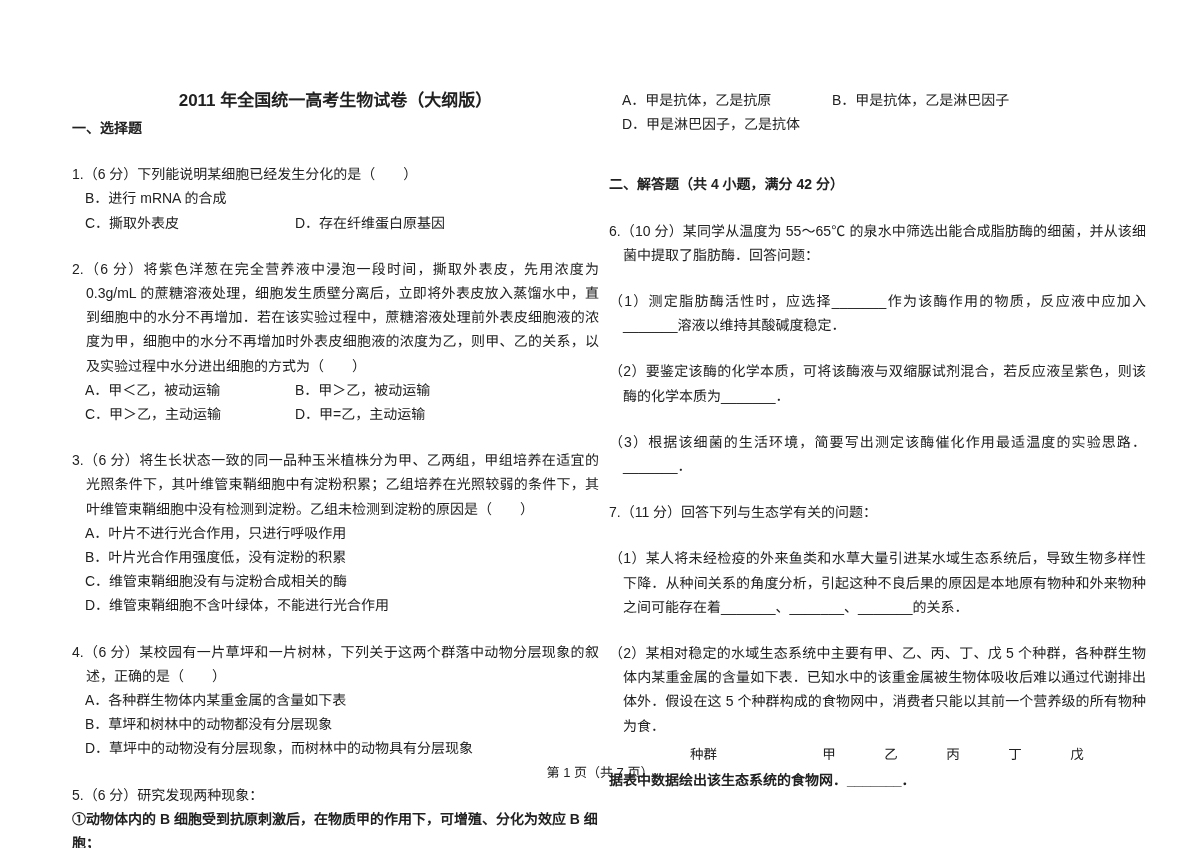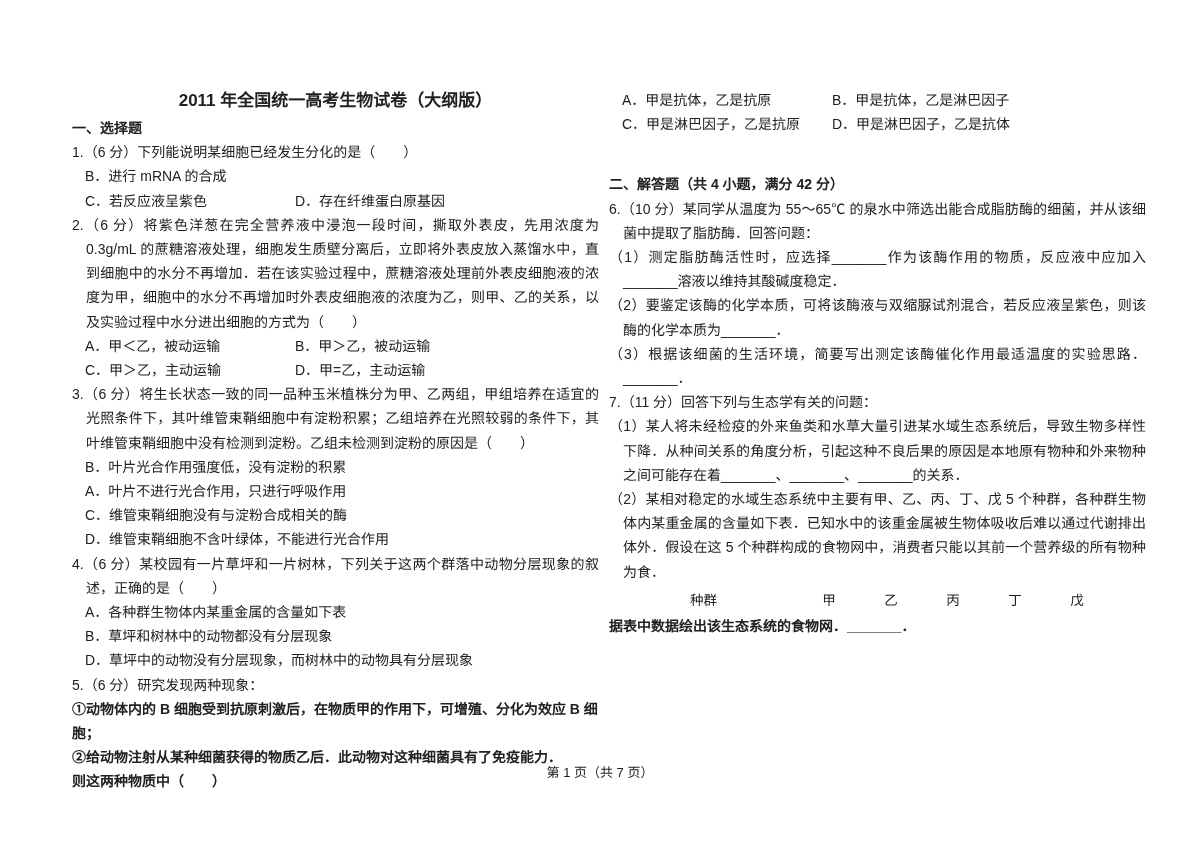--- a/index.html
+++ b/index.html
@@ -34,20 +34,21 @@
     font-weight: bold;
     margin: 0;
   }
   .sec-header.second { margin-top: 36px; }
 
   p { margin: 0; }
   .hang {
     padding-left: 14px;
     text-indent: -14px;
     text-align: justify;
+    margin-top: 22px;
   }
   .opt-row { display: flex; padding-left: 13px; }
   .opt-row .o1 { width: 210px; flex: none; }
   .opt-row .o2 { flex: 1; }
   .opt-line { padding-left: 13px; }
   .flush { padding-left: 0; font-weight: bold; }
 
   .metal-table {
     border-collapse: collapse;
     margin: 4px 0 0 0;
@@ -79,58 +80,57 @@
 
     <div class="col left">
       <h1 class="doc-title">2011 年全国统一高考生物试卷（大纲版）</h1>
       <div class="sec-header">一、选择题</div>
 
       <p class="hang">1.（6 分）下列能说明某细胞已经发生分化的是（　　）</p>
       <div class="opt-row">
         <span class="o2">B．进行 mRNA 的合成</span>
       </div>
       <div class="opt-row">
-        <span class="o1">C．若反应液呈紫色</span>
+        <span class="o1">C．撕取外表皮</span>
         <span class="o2">D．存在纤维蛋白原基因</span>
       </div>
 
       <p class="hang">2.（6 分）将紫色洋葱在完全营养液中浸泡一段时间，撕取外表皮，先用浓度为 0.3g/mL 的蔗糖溶液处理，细胞发生质壁分离后，立即将外表皮放入蒸馏水中，直到细胞中的水分不再增加．若在该实验过程中，蔗糖溶液处理前外表皮细胞液的浓度为甲，细胞中的水分不再增加时外表皮细胞液的浓度为乙，则甲、乙的关系，以及实验过程中水分进出细胞的方式为（　　）</p>
       <div class="opt-row">
         <span class="o1">A．甲＜乙，被动运输</span>
         <span class="o2">B．甲＞乙，被动运输</span>
       </div>
       <div class="opt-row">
         <span class="o1">C．甲＞乙，主动运输</span>
         <span class="o2">D．甲=乙，主动运输</span>
       </div>
 
       <p class="hang">3.（6 分）将生长状态一致的同一品种玉米植株分为甲、乙两组，甲组培养在适宜的光照条件下，其叶维管束鞘细胞中有淀粉积累；乙组培养在光照较弱的条件下，其叶维管束鞘细胞中没有检测到淀粉。乙组未检测到淀粉的原因是（　　）</p>
+      <p class="opt-line">A．叶片不进行光合作用，只进行呼吸作用</p>
       <p class="opt-line">B．叶片光合作用强度低，没有淀粉的积累</p>
-      <p class="opt-line">A．叶片不进行光合作用，只进行呼吸作用</p>
       <p class="opt-line">C．维管束鞘细胞没有与淀粉合成相关的酶</p>
       <p class="opt-line">D．维管束鞘细胞不含叶绿体，不能进行光合作用</p>
 
       <p class="hang">4.（6 分）某校园有一片草坪和一片树林，下列关于这两个群落中动物分层现象的叙述，正确的是（　　）</p>
       <p class="opt-line">A．各种群生物体内某重金属的含量如下表</p>
       <p class="opt-line">B．草坪和树林中的动物都没有分层现象</p>
       <p class="opt-line">D．草坪中的动物没有分层现象，而树林中的动物具有分层现象</p>
 
       <p class="hang">5.（6 分）研究发现两种现象：</p>
       <p class="flush">①动物体内的 B 细胞受到抗原刺激后，在物质甲的作用下，可增殖、分化为效应 B 细胞；</p>
       <p class="flush">②给动物注射从某种细菌获得的物质乙后．此动物对这种细菌具有了免疫能力．</p>
       <p class="flush">则这两种物质中（　　）</p>
     </div>
 
     <div class="col right">
       <div class="opt-row">
         <span class="o1">A．甲是抗体，乙是抗原</span>
         <span class="o2">B．甲是抗体，乙是淋巴因子</span>
       </div>
       <div class="opt-row">
-        <span class="o1">C．甲是淋巴因子，乙是抗原</span>
         <span class="o2">D．甲是淋巴因子，乙是抗体</span>
       </div>
 
       <div class="sec-header second">二、解答题（共 4 小题，满分 42 分）</div>
 
       <p class="hang">6.（10 分）某同学从温度为 55～65℃ 的泉水中筛选出能合成脂肪酶的细菌，并从该细菌中提取了脂肪酶．回答问题：</p>
       <p class="hang">（1）测定脂肪酶活性时，应选择_______作为该酶作用的物质，反应液中应加入_______溶液以维持其酸碱度稳定．</p>
       <p class="hang">（2）要鉴定该酶的化学本质，可将该酶液与双缩脲试剂混合，若反应液呈紫色，则该酶的化学本质为_______．</p>
       <p class="hang">（3）根据该细菌的生活环境，简要写出测定该酶催化作用最适温度的实验思路．_______．</p>
 

